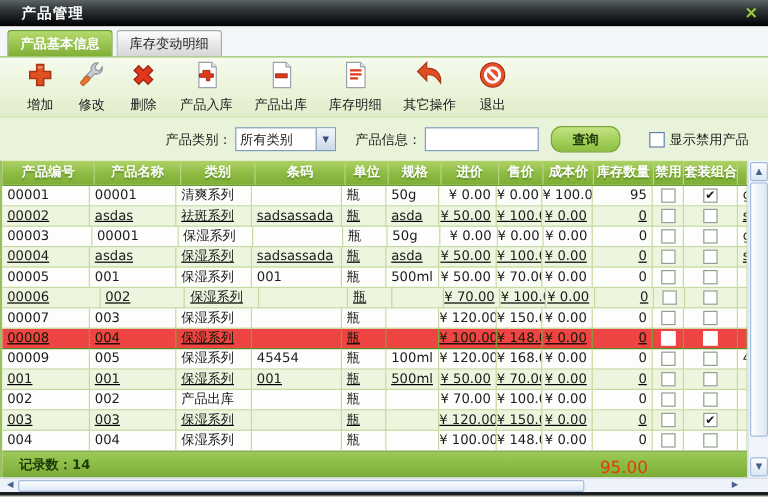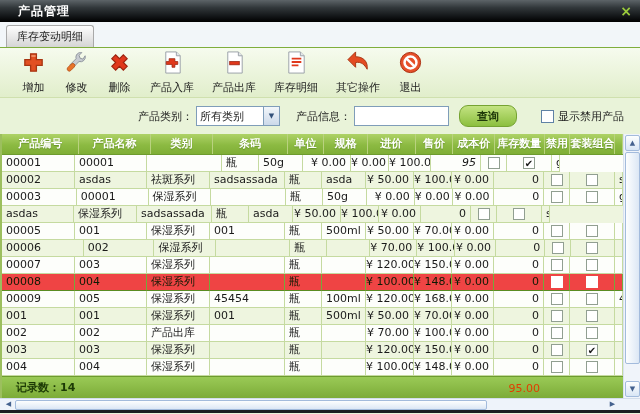--- a/index.html
+++ b/index.html
@@ -50,37 +50,37 @@
 
   
   .tablearea { height:264px; display:flex; }
   .grid { width:623px; border-left:2px solid #9cbf5e; background:#fff; position:relative; }
   .thead { height:21px; display:flex; background:linear-gradient(180deg,#aed267 0%,#8cba42 55%,#7fae36 100%);
            border-bottom:1px solid #6d9b2e; }
   .th { font-size:11px; font-weight:bold; color:#fff; text-align:center; line-height:20px;
         border-right:1px solid #b9d27f; overflow:hidden; white-space:nowrap; cursor:pointer;
         text-shadow:0 1px 1px rgba(70,110,20,.5); }
   .row { height:17px; display:flex; background:#fdfefb; cursor:pointer; }
-  .row.alt { background:#eef5df; }
+  .row.alt { background:#eef5df;text-decoration:underline; }
   .row.sel { background:#ef4444; }
   .td { font-size:11px; color:#1a1a1a; line-height:16px; border-right:1px solid #c5daa0;
         border-bottom:1px solid #c5daa0; overflow:hidden; white-space:nowrap; }
   .row.sel .td { border-right-color:#77a93a; border-bottom-color:#5a8b22; color:#0d1a03; }
   .td.tl { text-align:left; padding-left:4px; }
   .td.tr { text-align:right; padding-right:4px; }
   .td.cc { text-align:center; }
   .cbsq { display:inline-block; width:12px; height:12px; border:1px solid #919f91; background:#fff;
           margin-top:2px; font-size:10px; line-height:11px; color:#1a1a1a; text-align:center; }
   .row.sel .cbsq { border-color:#fff; }
 
   
   .tfooter { height:22px; background:linear-gradient(180deg,#9aca56,#7cab38); border-top:1px solid #6d9b2e;
              position:relative; display:flex; align-items:center; }
   .records { font-size:11px; font-weight:bold; color:#1c3a05; padding-left:14px; }
-  .total { position:absolute; right:83px; top:5px; font-size:11px; color:#e03e00; }
+  .total { position:absolute; right:83px; top:5px; font-size:14px; color:#e03e00; }
 
   
   .vscroll { width:17px; background:#f0f4fa; position:relative; border-left:1px solid #d8e2ef; }
   .vs-btn { position:absolute; left:1px; width:15px; height:16px; background:linear-gradient(180deg,#fdfefe,#d9e6f5);
             border:1px solid #a3bbdc; border-radius:2px; text-align:center; font-size:7px; line-height:15px;
             color:#44618e; cursor:pointer; }
   .vs-up { top:1px; } .vs-down { bottom:1px; }
   .vs-thumb { position:absolute; left:1px; top:18px; width:15px; height:212px; cursor:grab;
               background:linear-gradient(90deg,#fdfefe,#dce7f5); border:1px solid #a3bbdc; border-radius:2px; }
   .hscroll { height:12px; background:#eef3fa; position:relative; border-top:1px solid #d2ddeb; }
@@ -95,20 +95,21 @@
 <body>
 
 <div class="window">
 
   <div class="titlebar">
     <span class="title">产品管理</span>
     <span class="close-btn">×</span>
   </div>
 
   <div class="tabbar">
+    <div class="tab active">产品基本信息</div>
     <div class="tab inactive">库存变动明细</div>
   </div>
 
   <div class="toolbar">
     <div class="tool-btn">
       <span><svg viewBox="0 0 26 26" width="25" height="25">
             <path d="M10 4h6v6h6v6h-6v6h-6v-6H4v-6h6z" fill="#e25022" stroke="#a83512" stroke-width="1.4"></path>
             <path d="M10.8 5.2h4.4v2.2h-4.4z" fill="#f08a60"></path>
           </svg></span>
       <span class="lbl">增加</span>
@@ -195,27 +196,28 @@
           <div class="th" style="width: 42px;">成本价</div>
           <div class="th" style="width: 50px;">库存数量</div>
           <div class="th" style="width: 26px;">禁用</div>
           <div class="th" style="width: 45px;">套装组合</div>
           <div class="th" style="width: 8px;"></div>
         </div>
       <div id="rows">
           <div class="row">
             <div class="td tl" style="width: 73px;">00001</div>
             <div class="td tl" style="width: 72px;">00001</div>
+            <div class="td tl" style="width: 63px;">清爽系列</div>
             <div class="td tl" style="width: 75px;"></div>
             <div class="td tl" style="width: 37px;">瓶</div>
             <div class="td tl" style="width: 44px;">50g</div>
             <div class="td tr" style="width: 48px;">¥ 0.00</div>
             <div class="td tr" style="width: 38px;">¥ 0.00</div>
             <div class="td tr" style="width: 42px;">¥ 100.00</div>
-            <div class="td tr" style="width: 50px; font-style: italic;">95</div>
+            <div class="td tr" style="width: 50px;">95</div>
             <div class="td cc" style="width: 26px;"><span class="cbsq"></span></div>
             <div class="td cc" style="width: 45px;"><span class="cbsq">✔</span></div>
             <div class="td tl" style="width: 8px;">g</div>
           </div>
           <div class="row alt">
             <div class="td tl" style="width: 73px;">00002</div>
             <div class="td tl" style="width: 72px;">asdas</div>
             <div class="td tl" style="width: 63px;">祛斑系列</div>
             <div class="td tl" style="width: 75px;">sadsassada</div>
             <div class="td tl" style="width: 37px;">瓶</div>
@@ -237,20 +239,21 @@
             <div class="td tl" style="width: 44px;">50g</div>
             <div class="td tr" style="width: 48px;">¥ 0.00</div>
             <div class="td tr" style="width: 38px;">¥ 0.00</div>
             <div class="td tr" style="width: 42px;">¥ 0.00</div>
             <div class="td tr" style="width: 50px;">0</div>
             <div class="td cc" style="width: 26px;"><span class="cbsq"></span></div>
             <div class="td cc" style="width: 45px;"><span class="cbsq"></span></div>
             <div class="td tl" style="width: 8px;">g</div>
           </div>
           <div class="row alt">
+            <div class="td tl" style="width: 73px;">00004</div>
             <div class="td tl" style="width: 72px;">asdas</div>
             <div class="td tl" style="width: 63px;">保湿系列</div>
             <div class="td tl" style="width: 75px;">sadsassada</div>
             <div class="td tl" style="width: 37px;">瓶</div>
             <div class="td tl" style="width: 44px;">asda</div>
             <div class="td tr" style="width: 48px;">¥ 50.00</div>
             <div class="td tr" style="width: 38px;">¥ 100.0</div>
             <div class="td tr" style="width: 42px;">¥ 0.00</div>
             <div class="td tr" style="width: 50px;">0</div>
             <div class="td cc" style="width: 26px;"><span class="cbsq"></span></div>

